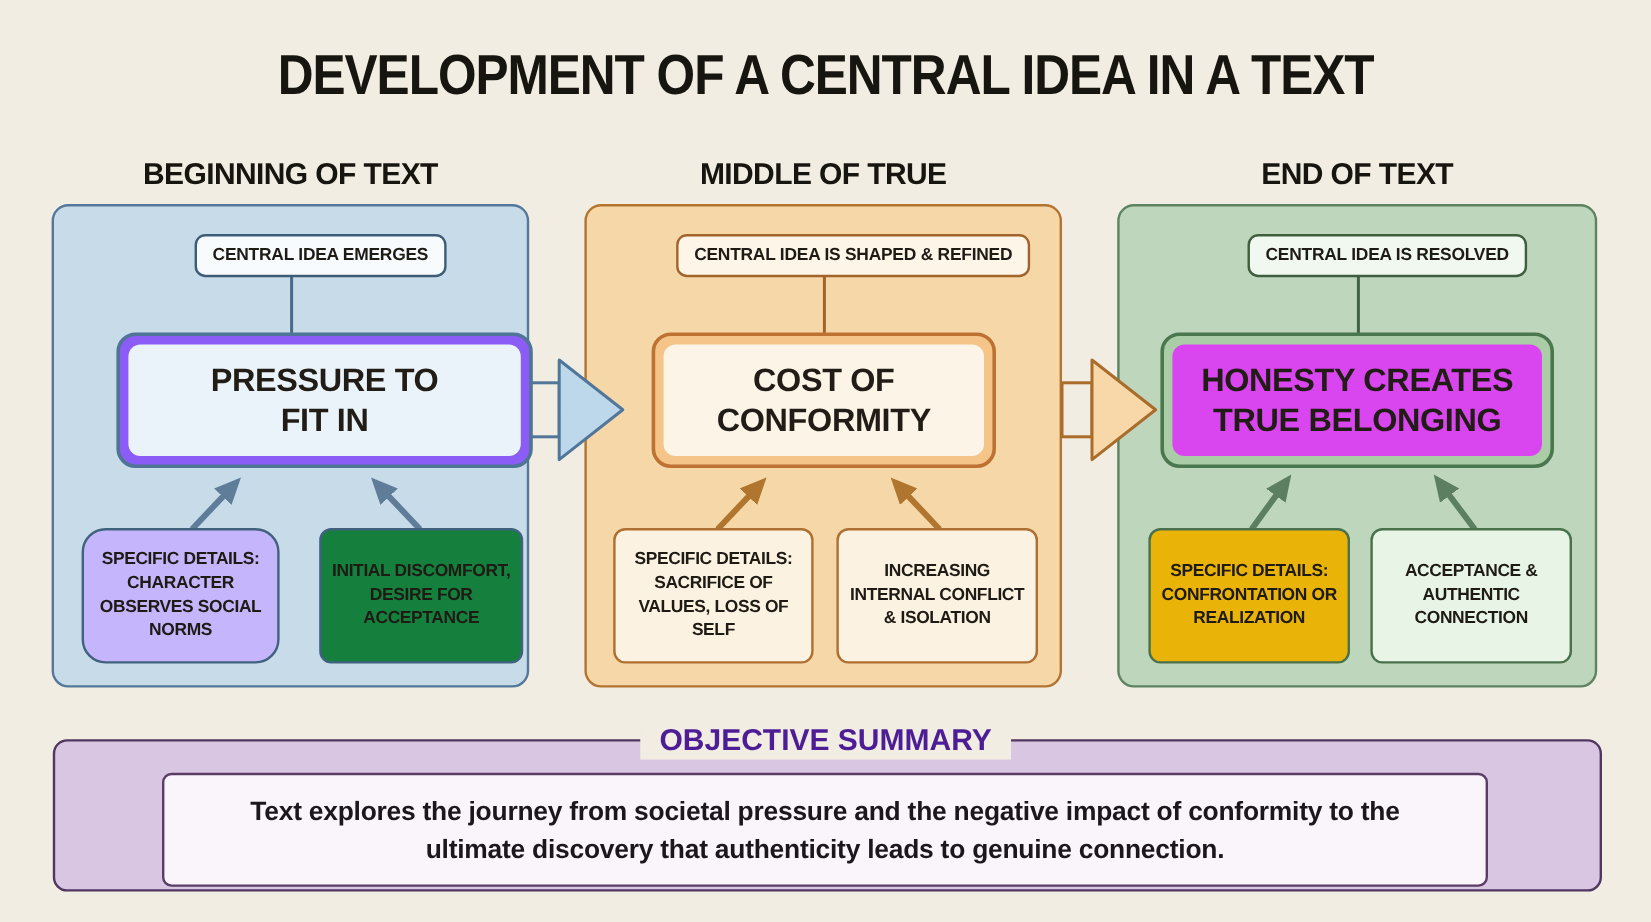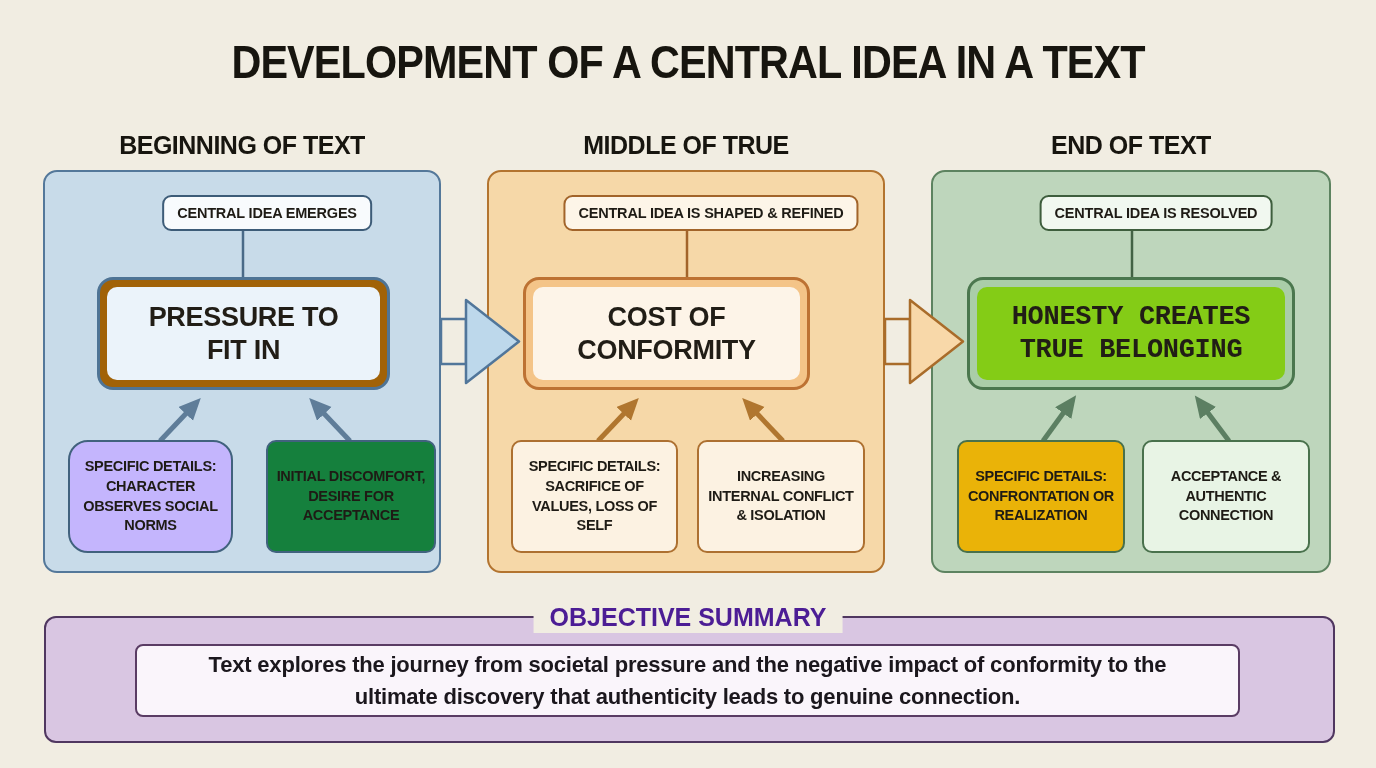--- a/index.html
+++ b/index.html
@@ -43,32 +43,32 @@
     transform:translateX(-50%); z-index:3; letter-spacing:-0.2px;margin-left:24px;
   }
   #stage-1 { left:243px;  background:#f8fbfd; border-color:#3d5c78; }
   #stage-2 { left:687px;  background:#fdf5e8; border-color:#a2642a; }
   #stage-3 { left:1132px; background:#f1f8f0; border-color:#3e5e3d; }
   
   .main-box {
     position:absolute; top:277px; height:113px;
     border-radius:16px; border:3px solid; z-index:3;
   }
-  #main-1 { left:97px;  width:293px; background:#a16207; border-color:#4f7495; }
-  #main-2 { left:523px; width:287px; background:#f4c488; border-color:#bd7233; }
+  #main-1 { left:97px;  width:347px; background:#8b5cf6; border-color:#4f7495; }
+  #main-2 { left:543px; width:287px; background:#f4c488; border-color:#bd7233; }
   #main-3 { left:967px; width:328px; background:#aacda8; border-color:#4b774e; }
   .main-inner {
     position:absolute; inset:7px; border-radius:10px;
     display:flex; align-items:center; justify-content:center;
     text-align:center; font-size:27px; font-weight:bold;
     line-height:1.2; letter-spacing:-0.3px; color:#211d16;
   }
   #main-1 .main-inner { background:#ebf3fa; }
   #main-2 .main-inner { background:#fdf4e8; }
-  #main-3 .main-inner { background:#84cc16;font-family:Liberation Mono, monospace; }
+  #main-3 .main-inner { background:#d946ef; }
   #main-1 .main-inner span { max-width:195px; }
   #main-2 .main-inner span { max-width:240px; }
   #main-3 .main-inner span { max-width:302px; }
   
   .detail-box {
     position:absolute; top:440px; height:113px;
     border-radius:10px; border:2px solid;
     display:flex; align-items:center; justify-content:center;
     text-align:center; font-size:14.5px; font-weight:bold;
     line-height:1.35; letter-spacing:-0.3px; padding:4px 6px; z-index:3;
@@ -85,21 +85,21 @@
   #summary-panel {
     position:absolute; left:44px; top:616px; width:1291px; height:127px;
     background:#d9c6e2; border:2.5px solid #503760; border-radius:12px; z-index:1;
   }
   #summary-heading {
     position:absolute; top:601px; left:688px; transform:translateX(-50%);
     background:#f1ede2; padding:0 16px; font-size:25px; font-weight:bold;
     line-height:32px; z-index:5; color:#4c1d95; white-space:nowrap;
   }
   #summary-box {
-    position:absolute; left:135px; top:644px; width:1105px; height:73px;
+    position:absolute; left:135px; top:644px; width:1105px; height:95px;
     background:#faf5fb; border:2px solid #5a3c64; border-radius:8px;
     display:flex; align-items:center; justify-content:center; z-index:4;
   }
   #summary-text {
     font-size:22px; font-weight:bold; text-align:center;
     line-height:1.45; padding:0 40px; letter-spacing:-0.2px; color:#1b171d;
   }
 </style>
 </head>
 <body>

